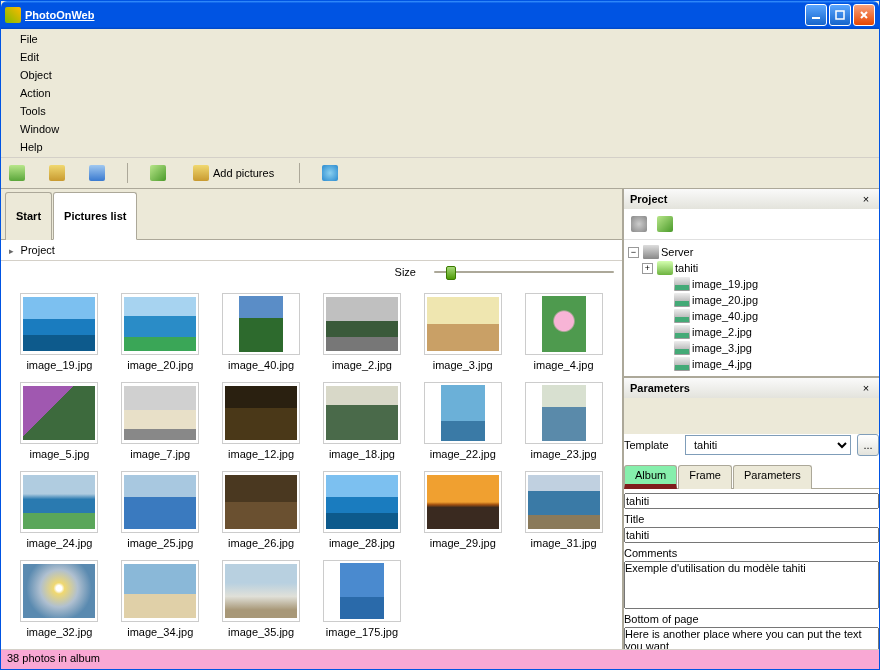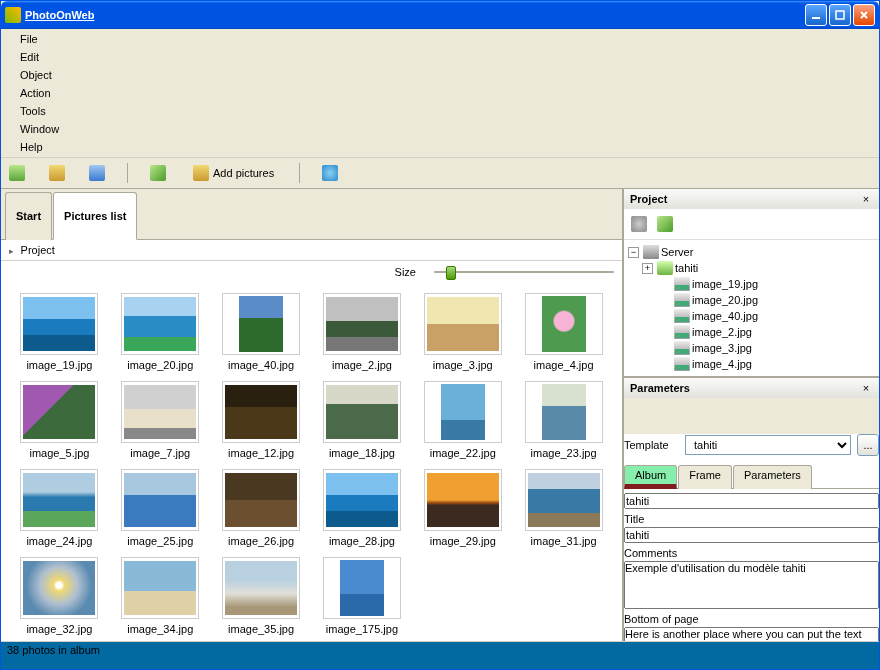--- a/index.html
+++ b/index.html
@@ -71,21 +71,21 @@
 .param-tabs { display:flex; gap:1px; margin-top:4px; border-bottom:1px solid #aca899;}
 .param-tab { padding:3px 10px; border:1px solid #aca899; border-bottom:none; border-radius:3px 3px 0 0; background:#ece9d8; cursor:pointer; position:relative; top:1px;}
 .param-tab.active{background:#86efac; border-bottom:5px solid #7f1d1d;}
 .field{display:flex;flex-direction:column;gap:2px;}
 .field textarea{height:48px;resize:none;}
 
 .publish-body{padding:8px;display:flex;justify-content:flex-end;}
 .publish-btn{padding:4px 18px;border:1px solid #7f9db9;background:linear-gradient(to bottom,#fff,#e3e3dc);border-radius:3px;display:flex;align-items:center;gap:6px;cursor:pointer;}
 .pub-icon{width:16px;height:16px;border-radius:50%;background:radial-gradient(circle at 30% 30%, #fff, #4fb3e6 60%, #0a6aaa);}
 
-.status { height: 28px; background: #0369a1; border-top: 1px solid #d4d0c8; padding: 2px 6px; }
+.status { height: 20px; background: #f9a8d4; border-top: 1px solid #d4d0c8; padding: 2px 6px; }
 
 
 .bg-pool{background:linear-gradient(to bottom,#7cc0f0 40%,#1a7cbf 40%,#1a7cbf 70%,#0d5a8c 70%);}
 .bg-pool2{background:linear-gradient(to bottom,#a7d3f0 35%,#2a8cc7 35%,#2a8cc7 75%,#3aa657 75%);}
 .bg-garden{background:linear-gradient(to bottom,#5a8dc7 40%,#2d6a2d 40%);}
 .bg-street{background:linear-gradient(to bottom,#c0c0c0 45%,#3a5a3a 45%,#3a5a3a 75%,#777 75%);}
 .bg-building{background:linear-gradient(to bottom,#efe6b0 50%,#c9a066 50%);}
 .bg-flower{background:radial-gradient(circle at 50% 45%,#f7b4d6 0%,#f7b4d6 25%,#4e9a4e 30%);}
 .bg-flowers{background:linear-gradient(135deg,#a058b0 40%,#3d6a3d 40%);}
 .bg-hotel{background:linear-gradient(to bottom,#d0d0d0 45%,#e8e0c8 45%,#e8e0c8 80%,#888 80%);}

